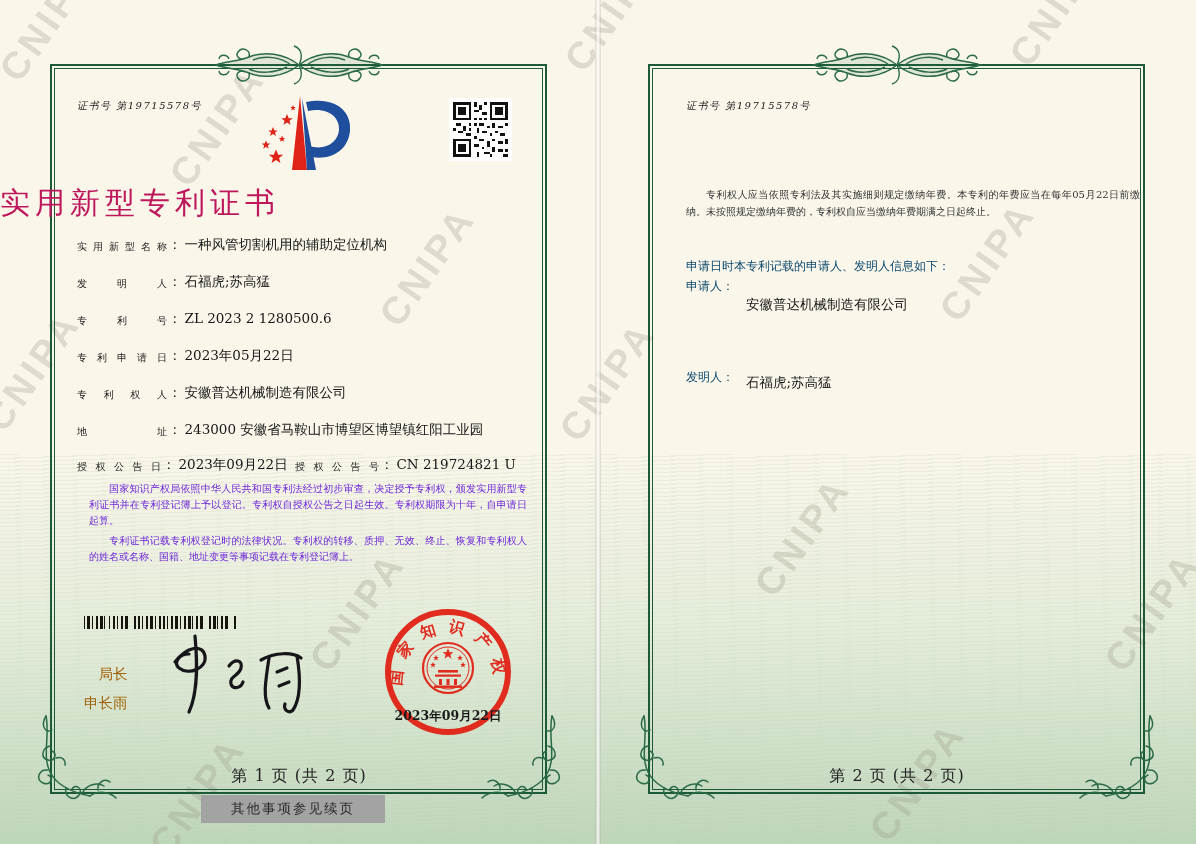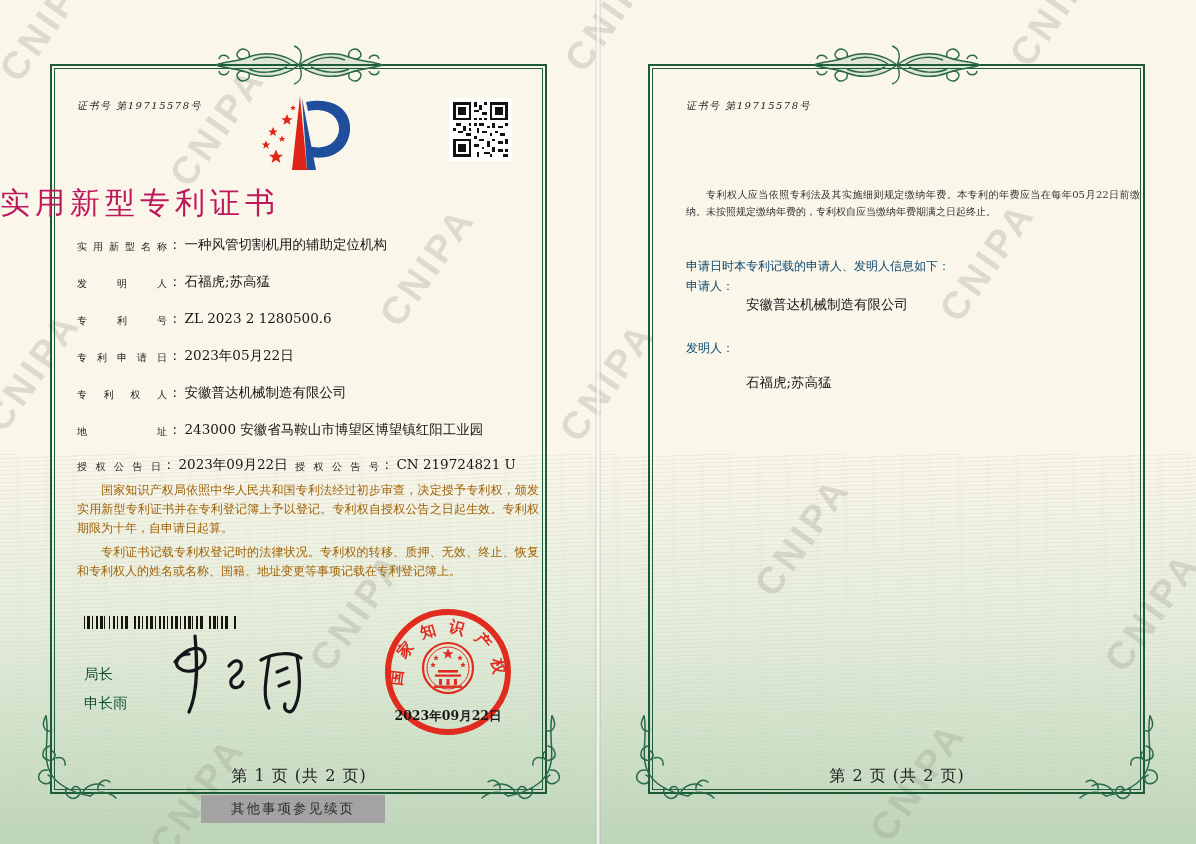--- a/index.html
+++ b/index.html
@@ -65,52 +65,52 @@
   .flabel{
     display:inline-block;width:90px;text-align:justify;text-align-last:justify;
     font-size:10px;color:#1d1d1d;vertical-align:bottom;
   }
   .flabel.short{width:84px;}
   .fcolon{margin:0 3px 0 1px;}
   .fvalue{font-size:13.5px;color:#161616;}
   .grant2{position:absolute;left:218px;top:0;}
 
   .paras{position:absolute;left:77px;width:462px;top:481px;z-index:3;}
-  .paras p{margin:0 0 5px;text-indent:2em;font-size:12px;line-height:1.58;color:#a16207;text-align:justify;}
+  .paras p{margin:0 12px 5px;text-indent:2em;font-size:10px;line-height:1.58;color:#6d28d9;text-align:justify;}
 
   .barcode{
     position:absolute;left:84px;top:616px;width:153px;height:13px;z-index:3;
     background:repeating-linear-gradient(90deg,
       #16160f 0 1.5px, transparent 1.5px 3.5px,
       #16160f 3.5px 6.5px, transparent 6.5px 8px,
       #16160f 8px 9px, transparent 9px 12.5px);
   }
 
-  .officer{position:absolute;left:84px;top:660px;z-index:3;font-size:14.5px;line-height:2.0;color:#14532d;}
+  .officer{position:absolute;left:84px;top:660px;z-index:3;font-size:14.5px;line-height:2.0;color:#a16207;text-align:right;}
   .signature{position:absolute;left:145px;top:624px;z-index:4;}
   .seal{position:absolute;left:382px;top:606px;z-index:4;}
 
   .pagefooter{
     position:absolute;left:0;width:100%;top:766px;text-align:center;z-index:3;
     font-size:16px;letter-spacing:1px;color:#222;
   }
   .contnote{
     position:absolute;left:201px;top:795px;width:184px;height:28px;z-index:4;
     background:#a3a3a3;display:flex;align-items:center;justify-content:center;
     font-size:13.5px;letter-spacing:2px;color:#2b2b2b;
   }
 
   
   .p2para{position:absolute;left:88px;width:454px;top:186px;z-index:3;
     font-size:10px;line-height:1.7;color:#333;text-indent:2em;text-align:justify;}
   .p2line{position:absolute;left:88px;z-index:3;font-size:12px;color:#0c4a6e;}
   .p2intro{top:258px;}
   .p2applabel{top:278px;}
   .p2appvalue{left:148px;top:296px;font-size:13.5px;color:#161616;}
-  .p2invlabel{top:340px;}
+  .p2invlabel{top:369px;}
   .p2invvalue{left:148px;top:374px;font-size:13.5px;color:#161616;}
 </style>
 </head>
 <body>
 
 <svg width="0" height="0" style="position:absolute" aria-hidden="true">
   <defs>
     <g id="cornerFlourish" fill="none" stroke="#2a6b45" stroke-width="1.5" stroke-linecap="round">
       <path d="M10,4 C14,24 6,44 14,60 C20,72 34,80 54,84"></path>
       <path d="M10,4 C4,14 10,22 16,18"></path>

